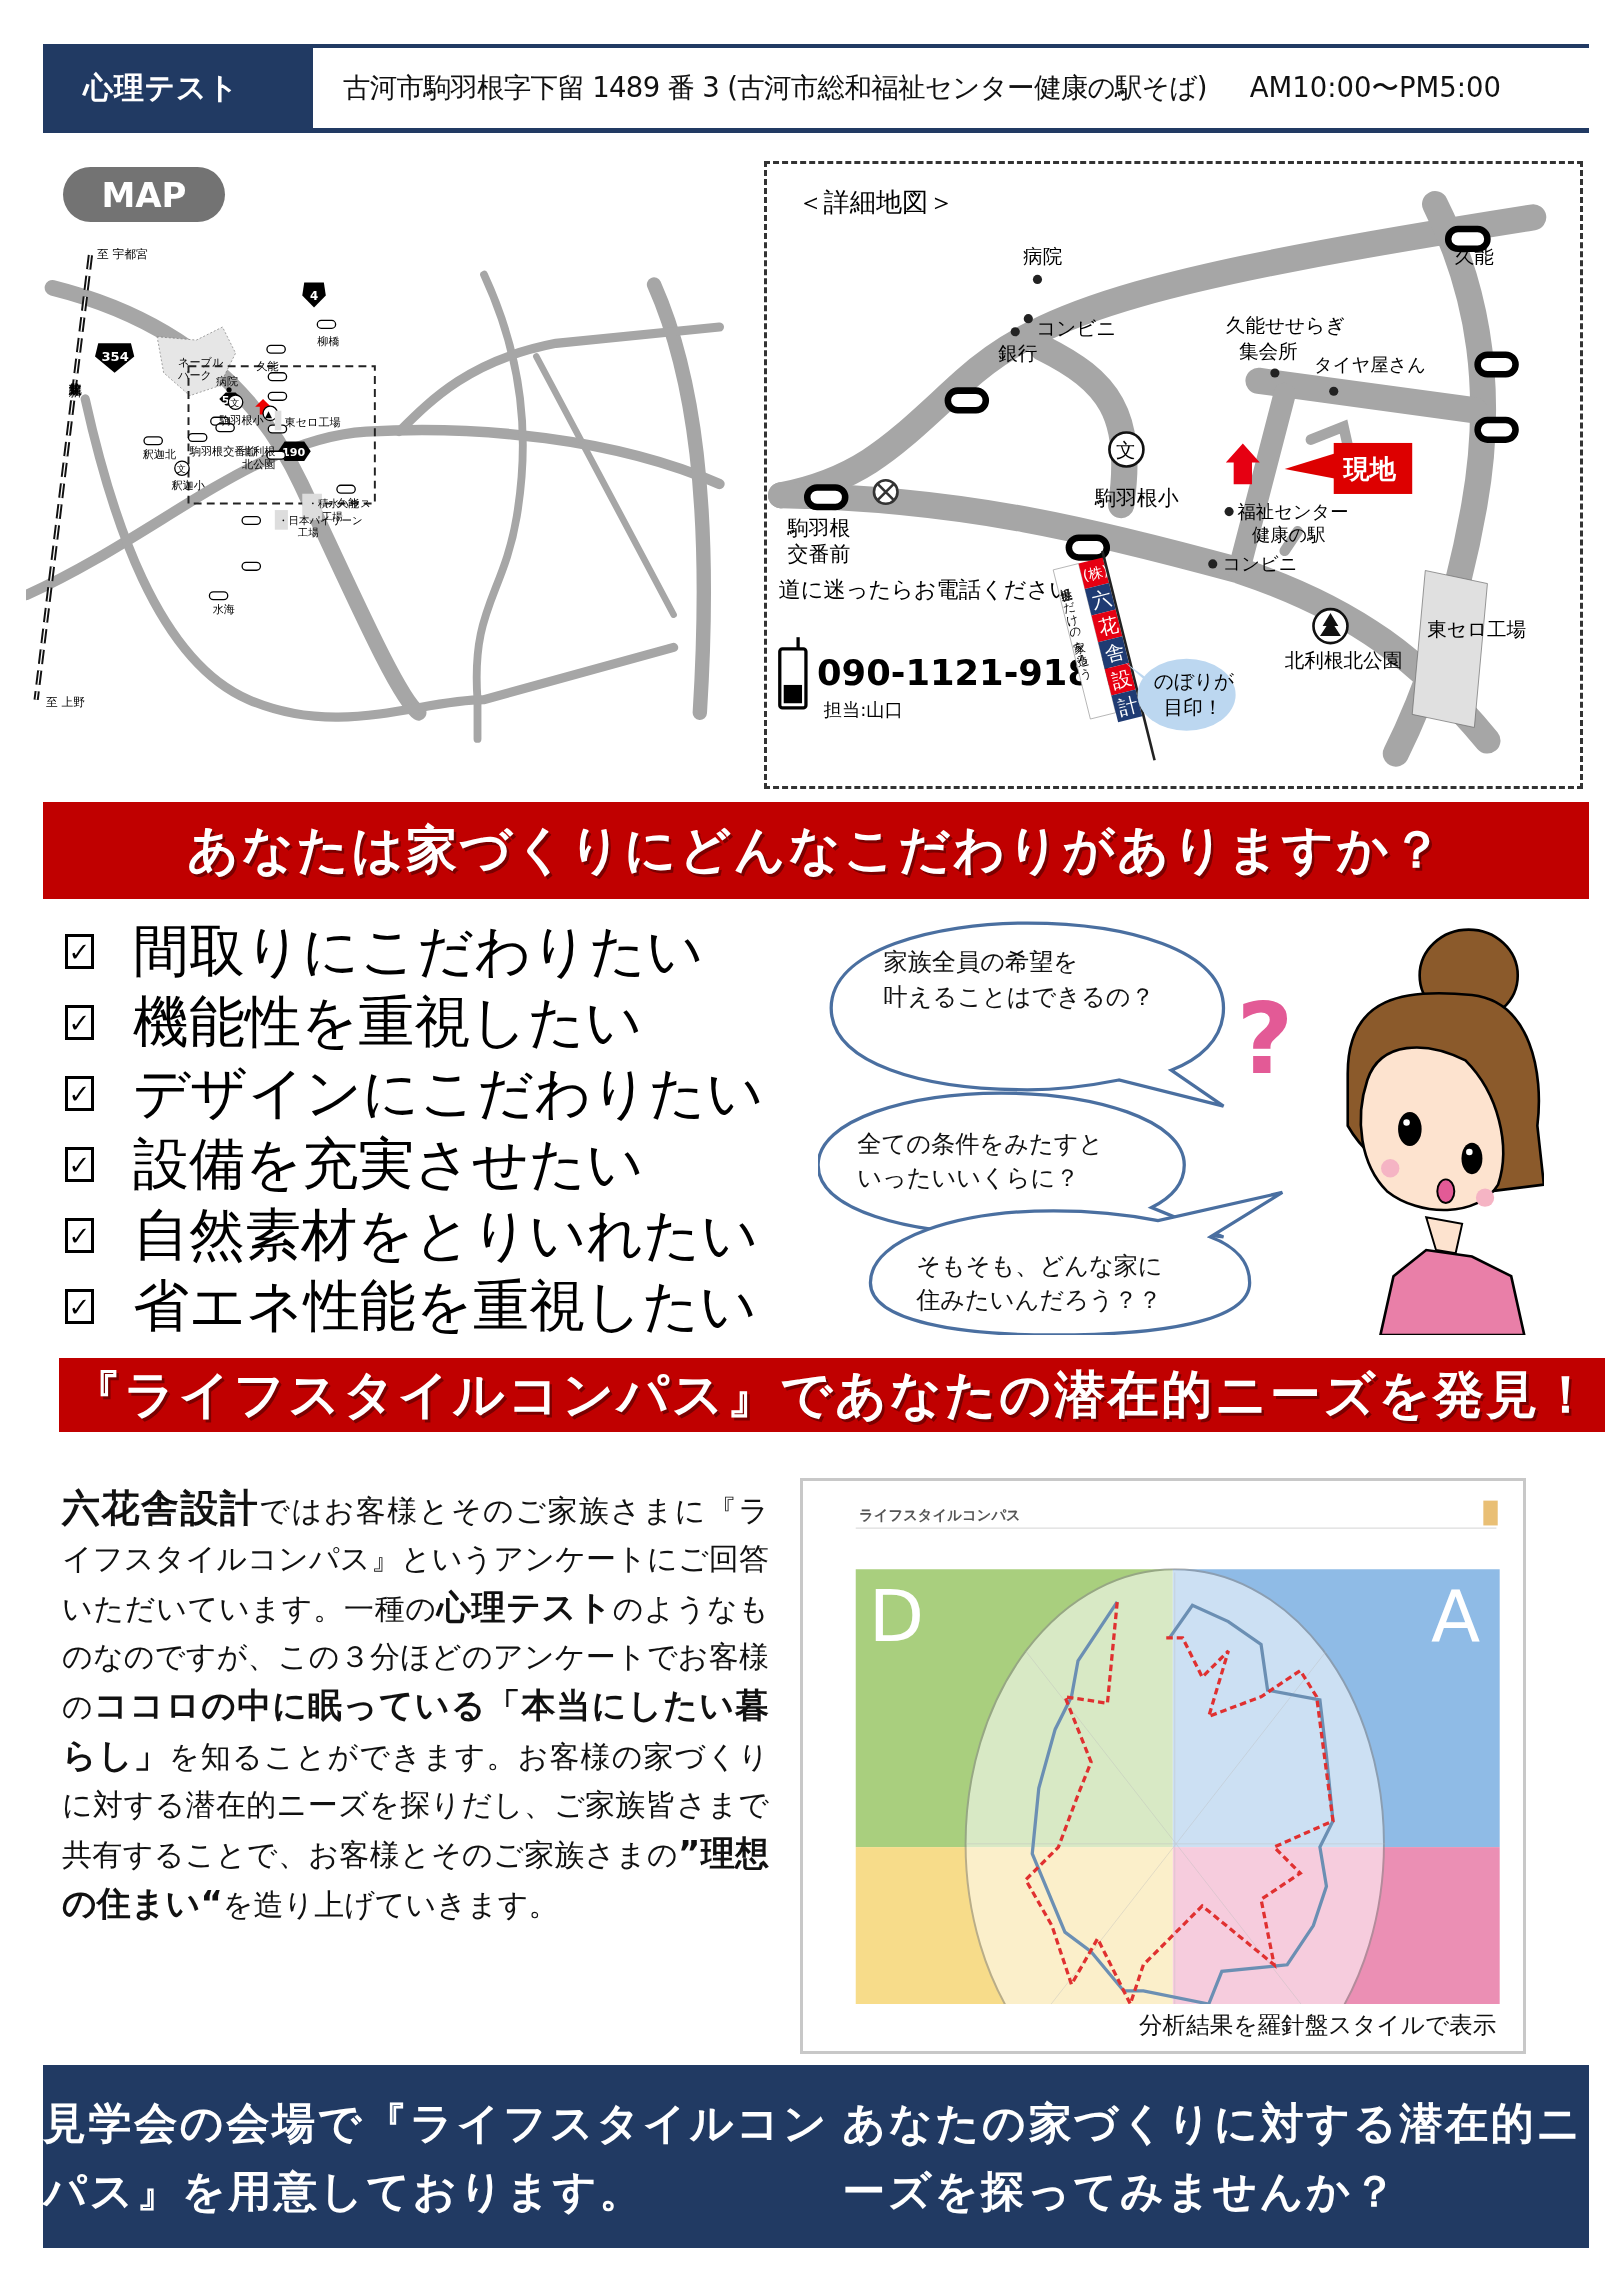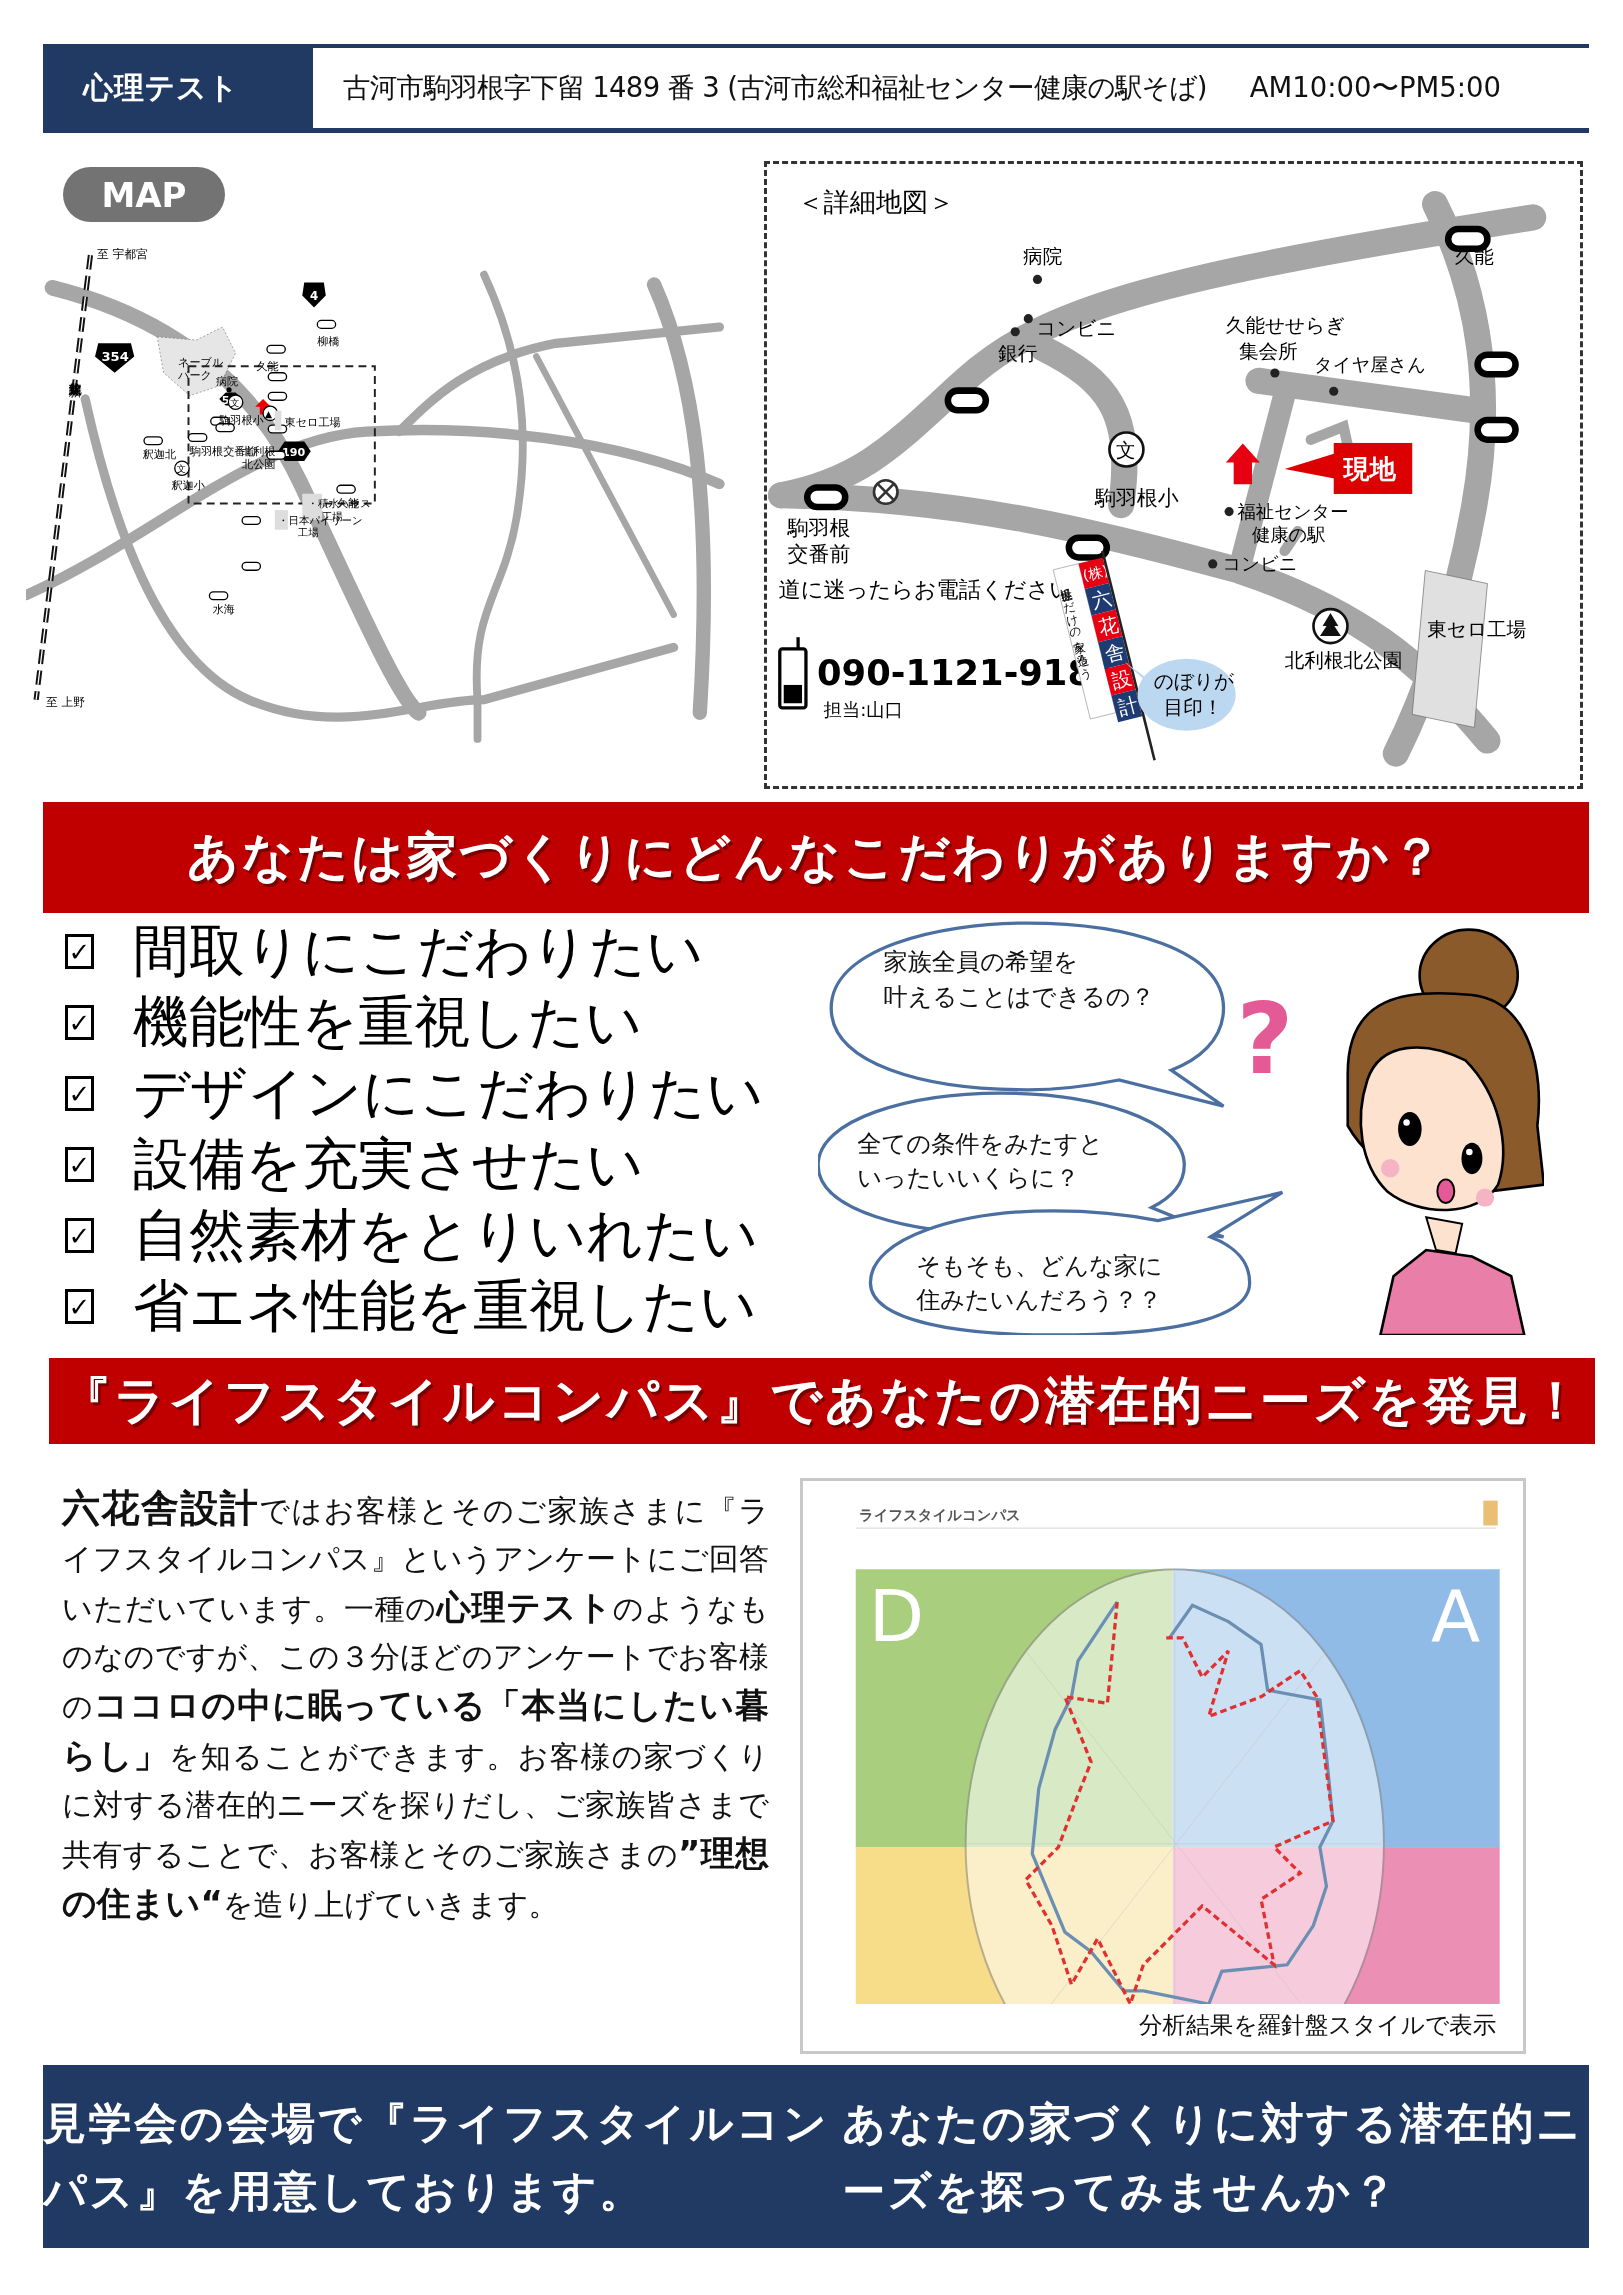--- a/index.html
+++ b/index.html
@@ -10,22 +10,22 @@
   .venue-label{left:43px;top:44px;width:236px;height:89px;display:flex;align-items:center;justify-content:center;color:#fff;font-weight:bold;font-size:30px;letter-spacing:0.7px;}
   .venue-info{left:313px;top:48px;width:1276px;height:80px;background:#fff;display:flex;align-items:center;padding-left:30px;box-sizing:border-box;font-size:27.5px;color:#111;white-space:nowrap;}
   .venue-info .addr{letter-spacing:-0.7px;}
   .venue-info .hours{margin-left:43px;}
   
   .map-pill{left:63px;top:167px;width:162px;height:55px;background:#737373;border-radius:31px;color:#fff;font-weight:bold;font-size:34px;display:flex;align-items:center;justify-content:center;}
   svg text{font-family:"DejaVu Sans","Liberation Sans",sans-serif;}
   .detail-box{left:764px;top:161px;width:819px;height:628px;border:3.9px dashed #333;box-sizing:border-box;}
   
   .red-banner{background:#c00000;color:#fff;font-weight:bold;display:flex;align-items:center;justify-content:center;text-shadow:2.6px 2.6px 0 #7a0000;letter-spacing:2.6px;}
-  .banner1{left:43px;top:802px;width:1546px;height:111px;font-size:51px;}
-  .banner2{left:49px;top:1358px;width:1546px;height:86px;font-size:51px;}
+  .banner1{left:43px;top:802px;width:1546px;height:97px;font-size:51px;}
+  .banner2{left:59px;top:1358px;width:1546px;height:74px;font-size:51px;}
   
   .checklist{left:65px;top:916px;width:753px;}
   .check-item{display:flex;align-items:center;height:71px;font-size:56px;color:#000;white-space:nowrap;}
   .check-box{width:29px;height:35px;border:3.3px solid #000;box-sizing:border-box;margin-right:39px;display:flex;align-items:center;justify-content:center;font-size:26px;line-height:1;flex:none;}
   
   .bubble-text{font-size:37px;fill:#111;}
   
   .body-text{left:62px;top:1484px;width:707px;font-size:30px;line-height:48px;color:#111;text-align:justify;}
   .body-text b{font-weight:bold;font-size:34px;}
   .body-text .big{font-size:38px;}

